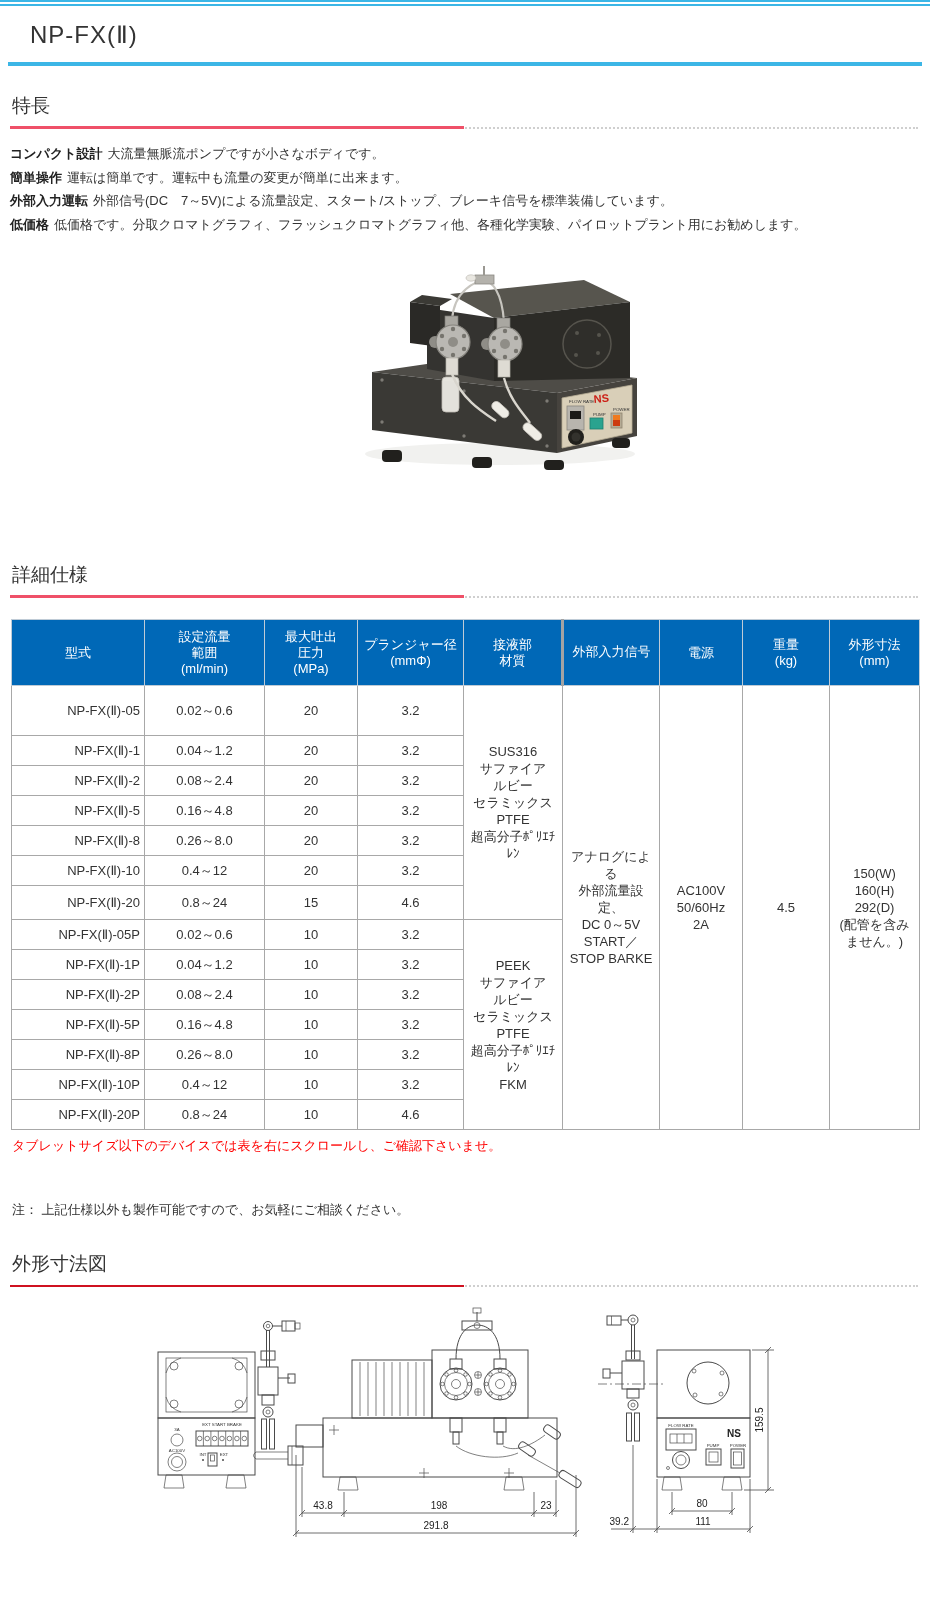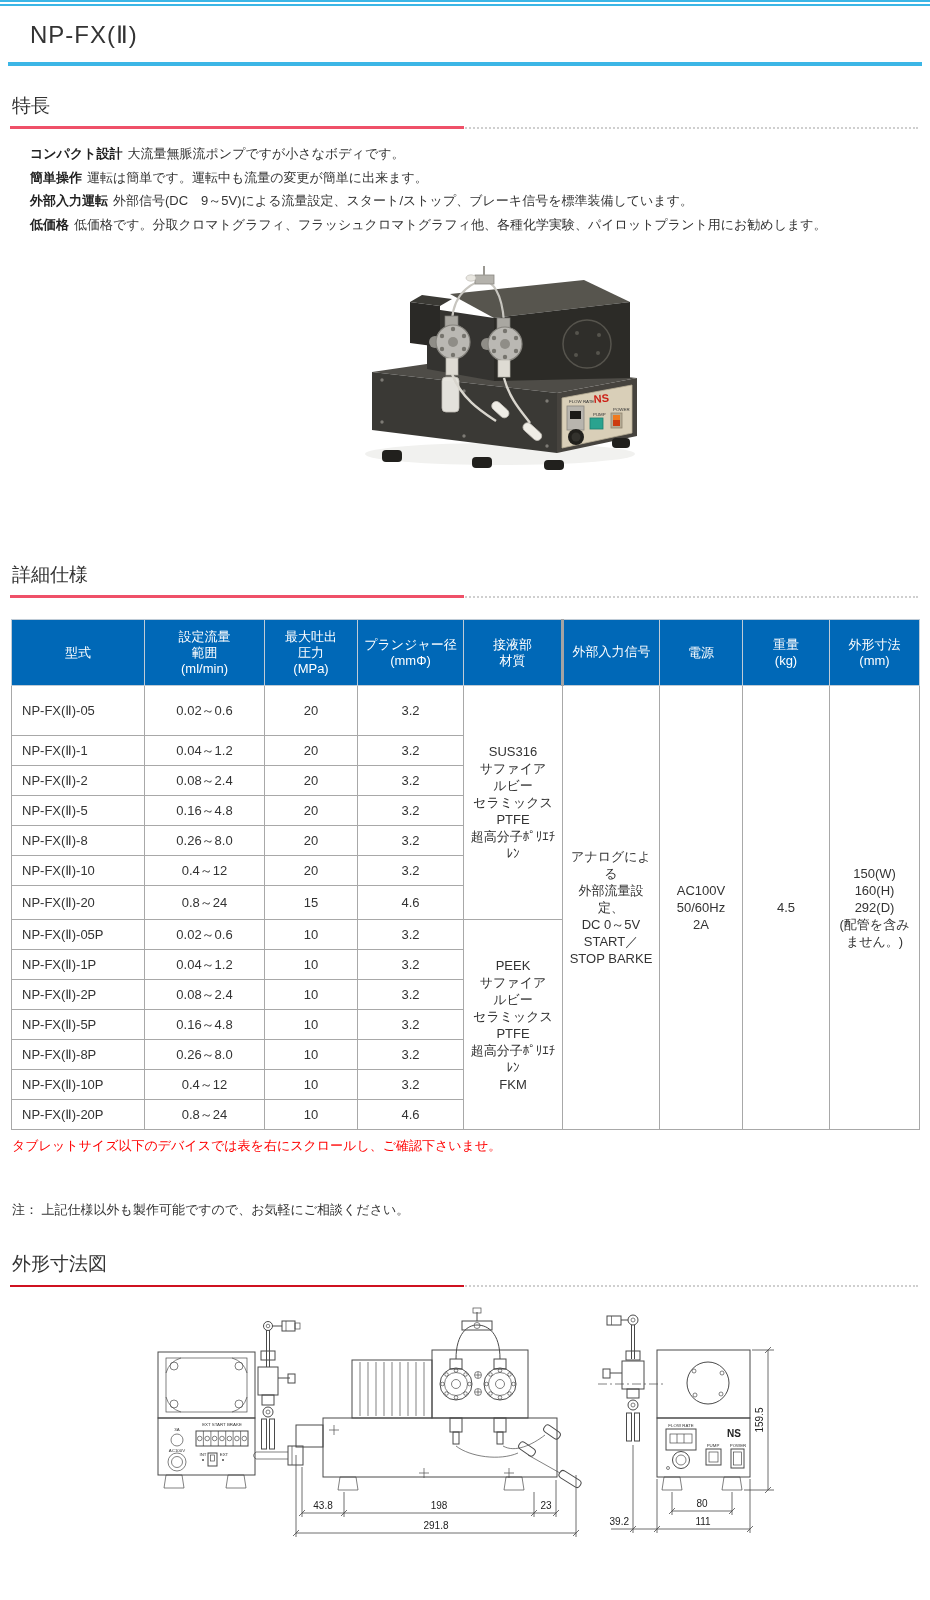--- a/index.html
+++ b/index.html
@@ -8,28 +8,28 @@
   .top-double{height:2px;border-top:2px solid #3cb6e6;border-bottom:2px solid #3cb6e6;}
   h1.page-title{font-size:24px;font-weight:normal;color:#333;margin:15px 0 13px 30px;letter-spacing:1px;}
   .bluebar{height:4px;background:#3cb6e6;margin:0 8px;}
   h2.sec{font-size:19px;font-weight:normal;color:#333;margin:27px 0 7px 2px;}
   .rule{position:relative;height:3px;margin-right:2px;}
   .rule .dots{position:absolute;left:0;right:0;top:1px;border-top:2px dotted #cfcfcf;}
   .rule .solid{position:absolute;left:0;top:0;width:50%;height:3px;background:#ef5068;}
   .rule .solid.dark{height:2px;background:#cf1120;top:1px;}
   .features{margin-top:13px;}
   .features p{margin:0;font-size:13px;line-height:23.5px;color:#333;}
-  .features b{font-weight:bold;color:#222;margin-right:5px;margin-left:20px;}
+  .features b{font-weight:bold;color:#222;margin-right:5px;}
   .photo-block{width:310px;margin:14px 0 0 322px;}
   table.spec{border-collapse:collapse;margin-top:21px;table-layout:fixed;width:908px;font-size:13px;margin-left:1px;}
   table.spec th{background:#0068b7;color:#fff;font-weight:normal;border:1px solid #bfcbd6;
     text-align:center;vertical-align:middle;padding:2px;line-height:16px;}
   table.spec th.sep{border-left:3px solid #a3a3a3;font-family:Liberation Mono, monospace;}
   table.spec td{border:1px solid #a8a8a8;text-align:center;vertical-align:middle;padding:2px 4px;line-height:17px;}
-  table.spec td.model{text-align:left;padding-left:10px;}
+  table.spec td.model{text-align:right;padding-left:10px;}
   table.spec tr{height:30px;}
   table.spec tr.head{height:66px;}
   table.spec tr.tall{height:50px;}
   .preline{white-space:pre-line;}
   p.scroll-note{color:#f00;font-size:13px;font-weight:normal;margin:7px 0 0 2px;}
   p.custom-note{color:#333;font-size:13px;margin:46px 0 0 2px;}
   .drawing-block{margin-top:8px;}
   svg text{font-family:"Liberation Sans",sans-serif;}
   svg .ln{stroke:#4a4a4a;stroke-width:1;fill:none;}
   svg .thin{stroke:#4a4a4a;stroke-width:0.7;fill:none;}
@@ -48,21 +48,21 @@
 
   <h2 class="sec">特長</h2>
   <div class="rule">
       <span class="dots"></span>
       <span class="solid"></span>
     </div>
 
   <div class="features">
     <p><b>コンパクト設計</b><span>大流量無脈流ポンプですが小さなボディです。</span></p>
     <p><b>簡単操作</b><span>運転は簡単です。運転中も流量の変更が簡単に出来ます。</span></p>
-    <p><b>外部入力運転</b><span>外部信号(DC　9～5V)による流量設定、スタート/ストップ、ブレーキ信号を標準装備しています。</span></p>
+    <p><b>外部入力運転</b><span>外部信号(DC　7～5V)による流量設定、スタート/ストップ、ブレーキ信号を標準装備しています。</span></p>
     <p><b>低価格</b><span>低価格です。分取クロマトグラフィ、フラッシュクロマトグラフィ他、各種化学実験、パイロットプラント用にお勧めします。</span></p>
   </div>
 
   <div class="photo-block">
     <svg width="310" height="220" viewBox="0 0 310 220">
       <ellipse cx="168" cy="204" rx="135" ry="11" fill="#f1f1ef"></ellipse>
 
       <polygon points="40,122 225,143 305,128 122,110" fill="#4e4c47"></polygon>
       <polygon points="40,122 225,143 225,203 40,180" fill="#3a3935"></polygon>
       <polygon points="225,143 305,128 305,186 225,203" fill="#46433e"></polygon>

